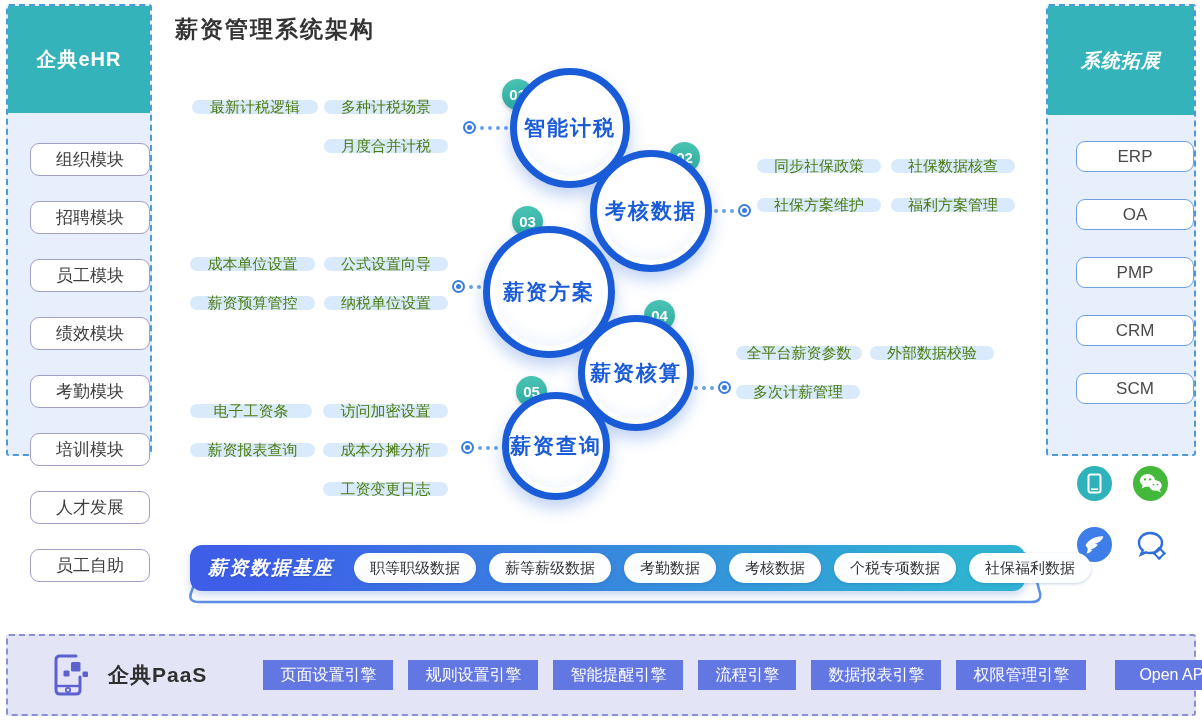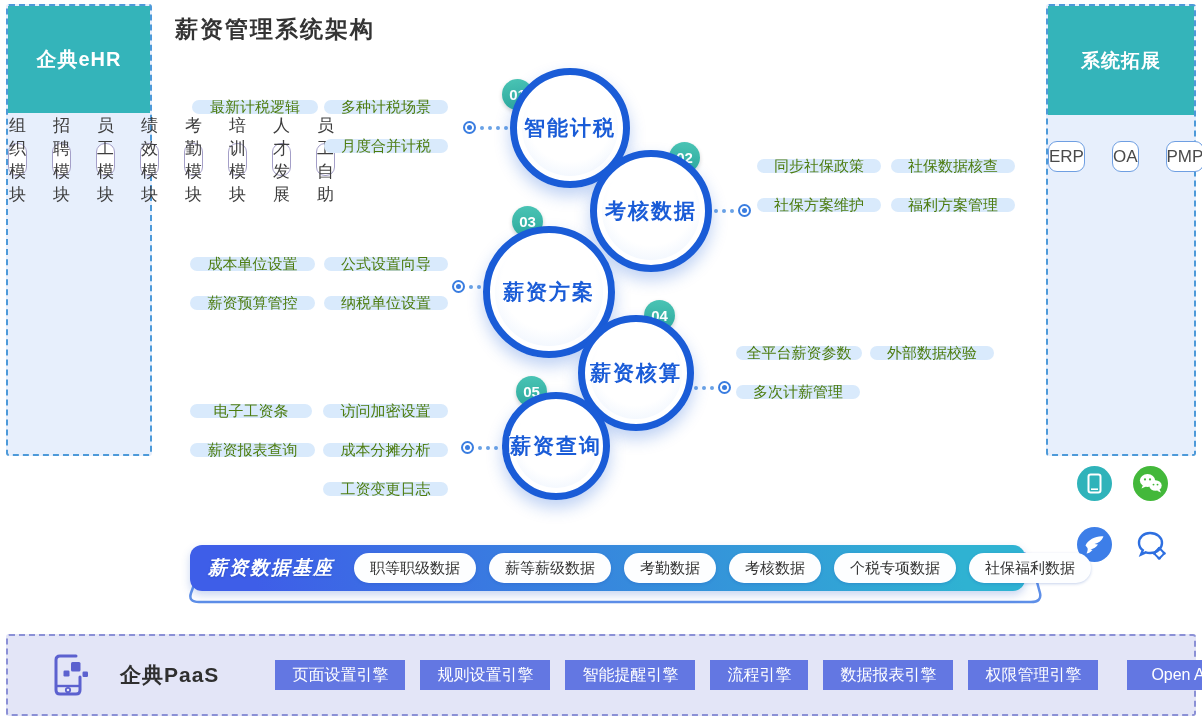--- a/index.html
+++ b/index.html
@@ -8,22 +8,22 @@
     font-family:"Liberation Sans","DejaVu Sans",sans-serif;color:#333;
   }
   
   .sidebar{position:absolute;top:4px;box-sizing:border-box;height:452px;
     border:2px dashed #4d9ad9;border-radius:3px;background:#e7effc;}
   .sidebar.left{left:6px;width:146px;}
   .sidebar.right{left:1046px;width:150px;}
   .side-header{width:100%;background:#34b4ba;color:#fff;font-weight:bold;
     display:flex;align-items:center;justify-content:center;letter-spacing:1px;}
   .sidebar.left .side-header{height:107px;font-size:20px;}
-  .sidebar.right .side-header{height:109px;font-size:19px;}
-  .side-items{display:flex;align-items:flex-end;}
+  .sidebar.right .side-header{height:109px;font-size:19px;font-style:italic;}
+  .side-items{display:flex;flex-direction:column;align-items:flex-end;}
   .sidebar.left .side-items{padding-top:30px;gap:25px;}
   .sidebar.right .side-items{padding-top:26px;gap:27px;}
   .side-btn{background:#fff;display:flex;align-items:center;justify-content:center;
     font-size:17px;color:#3e3e3e;box-sizing:border-box;border-radius:9px;}
   .sidebar.left .side-btn{width:120px;height:33px;border:1.5px solid #a49fc8;}
   .sidebar.right .side-btn{width:118px;height:31px;border:1.5px solid #6f9fe2;color:#4a4a4a;}
   .side-icons{position:absolute;left:29px;top:460px;display:grid;
     grid-template-columns:35px 35px;gap:26px 21px;}
   .app-icon{width:35px;height:35px;}
   
@@ -64,21 +64,21 @@
     letter-spacing:2px;margin-right:7px;white-space:nowrap;
     text-shadow:0 1px 2px rgba(20,60,160,.4);}
   .pill{height:30px;border-radius:15px;background:#fdfeff;color:#333;font-size:15px;
     display:flex;align-items:center;justify-content:center;padding:0 16px;
     white-space:nowrap;box-shadow:0 1px 3px rgba(30,80,180,.25);}
   
   .paas-bar{position:absolute;left:6px;top:634px;width:1190px;height:82px;
     box-sizing:border-box;border:2px dashed #8b90d6;border-radius:3px;
     background:#e3e5f7;display:flex;align-items:center;}
   .paas-logo{margin-left:42px;flex:none;}
-  .paas-brand{font-size:21px;font-weight:bold;color:#2f2f2f;margin-left:28px;
+  .paas-brand{font-size:21px;font-weight:bold;color:#2f2f2f;margin-left:16px;
     letter-spacing:1px;white-space:nowrap;}
   .engine-row{margin-left:56px;display:flex;align-items:center;gap:15px;}
   .engine-btn{height:30px;border-radius:0;background:#6377e2;color:#fff;
     font-size:16px;display:flex;align-items:center;justify-content:center;
     padding:0 17px;white-space:nowrap;border:none;}
   .engine-btn.api{margin-left:14px;padding:0 24px;}
 </style>
 </head>
 <body>
 
@@ -194,20 +194,21 @@
     <span class="pill">个税专项数据</span>
     <span class="pill">社保福利数据</span>
   </div>
 
   <aside class="sidebar right">
     <div class="side-header">系统拓展</div>
     <div class="side-items">
       <div class="side-btn">ERP</div>
       <div class="side-btn">OA</div>
       <div class="side-btn">PMP</div>
+      <div class="side-btn">CRM</div>
       <div class="side-btn">SCM</div>
     </div>
     <div class="side-icons">
       <svg class="app-icon" viewBox="0 0 35 35">
         <circle cx="17.5" cy="17.5" r="17.5" fill="#2fb3ba"></circle>
         <rect x="11.5" y="8.5" width="12" height="18" rx="2.2" fill="none" stroke="#fff" stroke-width="2"></rect>
         <line x1="14" y1="23.2" x2="21" y2="23.2" stroke="#fff" stroke-width="1.6"></line>
       </svg>
       <svg class="app-icon" viewBox="0 0 35 35">
         <circle cx="17.5" cy="17.5" r="17.5" fill="#43b83a"></circle>

